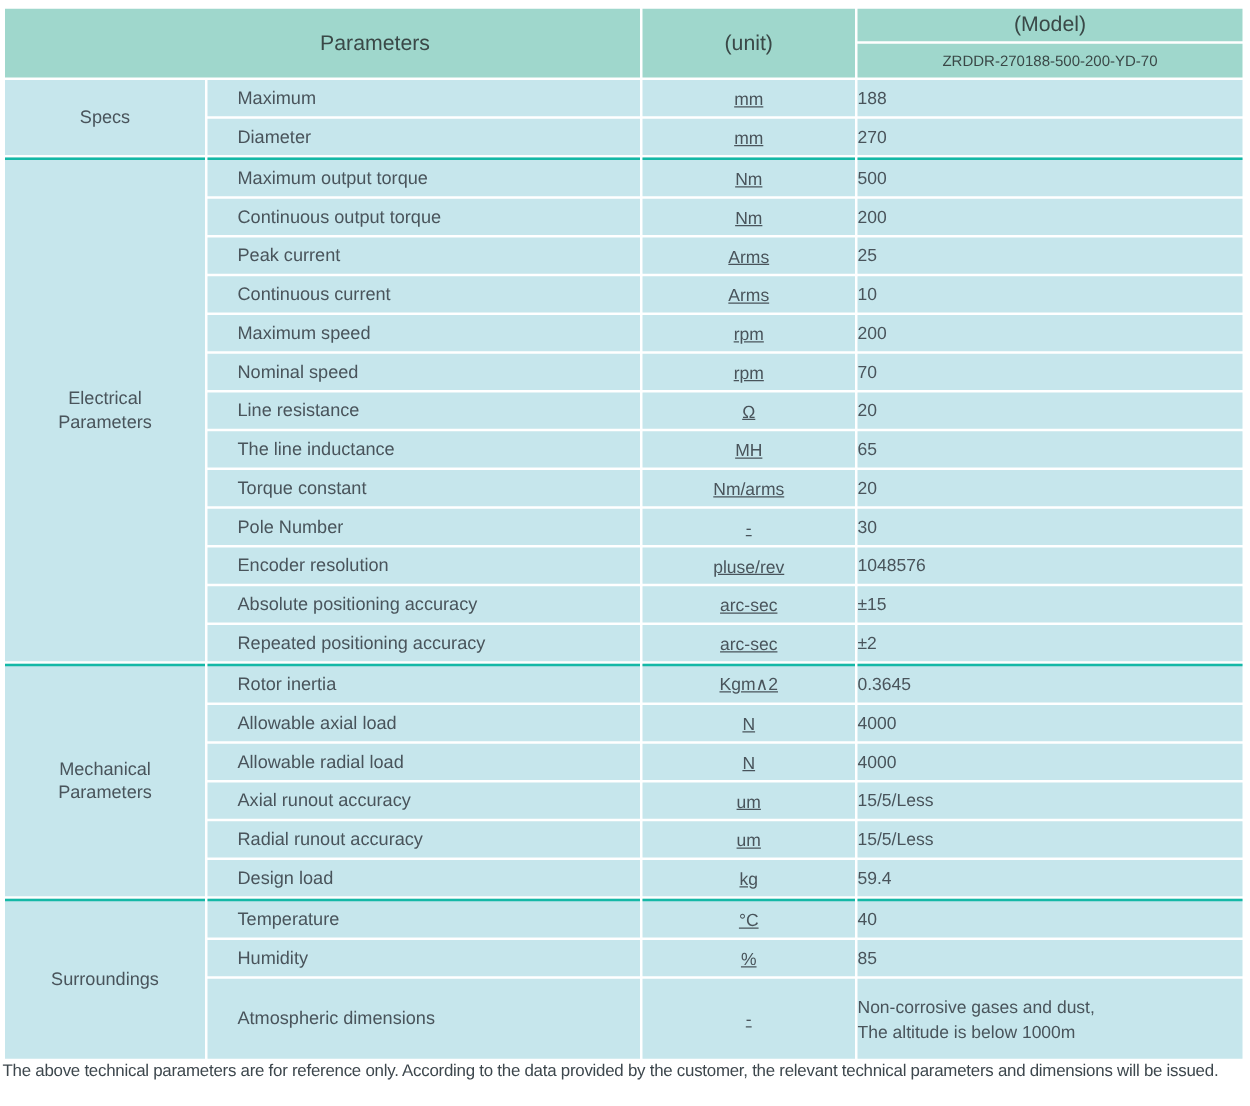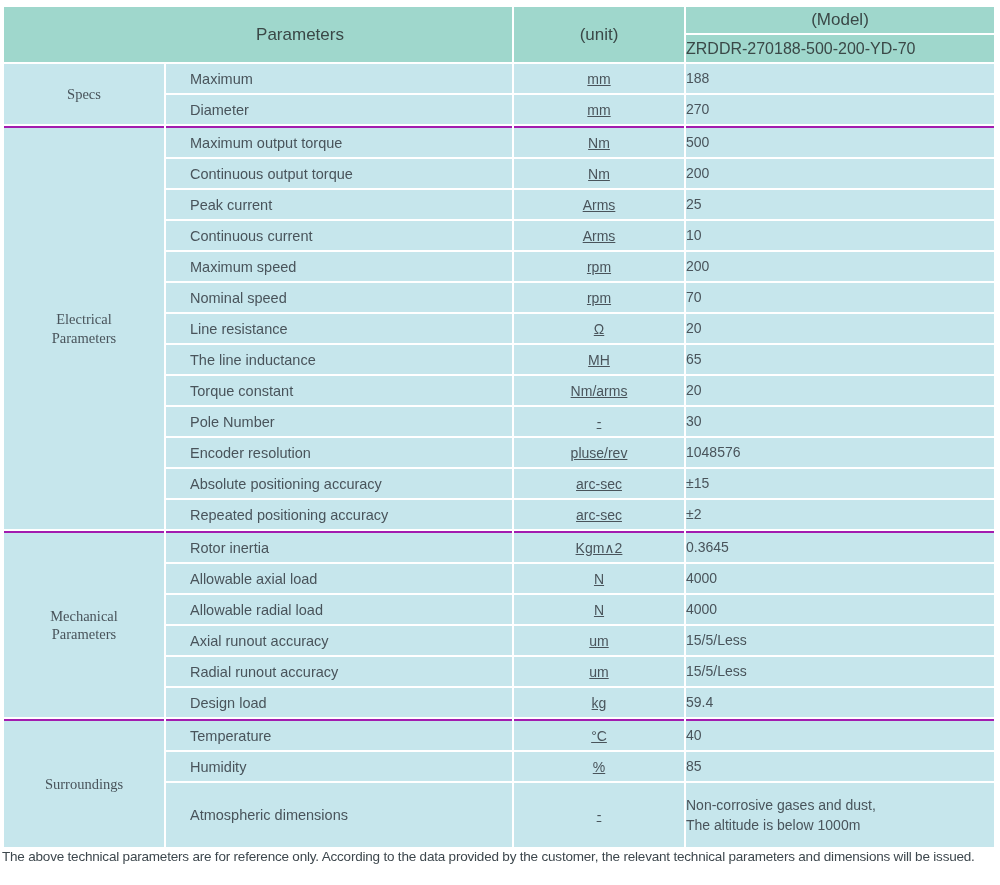--- a/index.html
+++ b/index.html
@@ -37,59 +37,58 @@
     vertical-align: middle;
   }
   .params-hdr {
     
     padding-left: 84px;
   }
   .model-hdr { height: 26px; margin-left: 28px; }
   .model-value {
     background: #9fd7cc;
     height: 27px;
-    font-size: 16px;
+    font-size: 12px;
     color: #3a4847;
-    text-align: left;
+    text-align: center;
     vertical-align: middle;
   }
   
   tbody th, tbody td {
     background: #c6e6ec;
     color: #49545b;
     font-size: 14.5px;
     vertical-align: middle;
     height: 29px;
   }
   .group-cell {
     text-align: center;
     white-space: pre-line;
     line-height: 1.25;
-    font-family: Liberation Serif, serif;
   }
   .param-cell {
     text-align: left;
     padding-left: 24px;
   }
   .unit-cell {
     text-align: center;
     font-size: 14px;
     text-decoration: underline;
   }
   .value-cell {
     text-align: left;
     font-size: 14px;
     white-space: pre-line;
     line-height: 1.45;
     margin-top: 12px;
   }
   tr.tall td { height: 64px; }
   
   tr.group-start > th,
-  tr.group-start > td { border-top: 2px solid #a21caf; }
+  tr.group-start > td { border-top: 2px solid #14b8a6; }
   .footer-note {
     padding-left: 2px;
     font-size: 13.5px;
     letter-spacing: -0.2px;
     color: #3d474d;
     white-space: nowrap;
   }
 </style>
 </head>
 <body>

